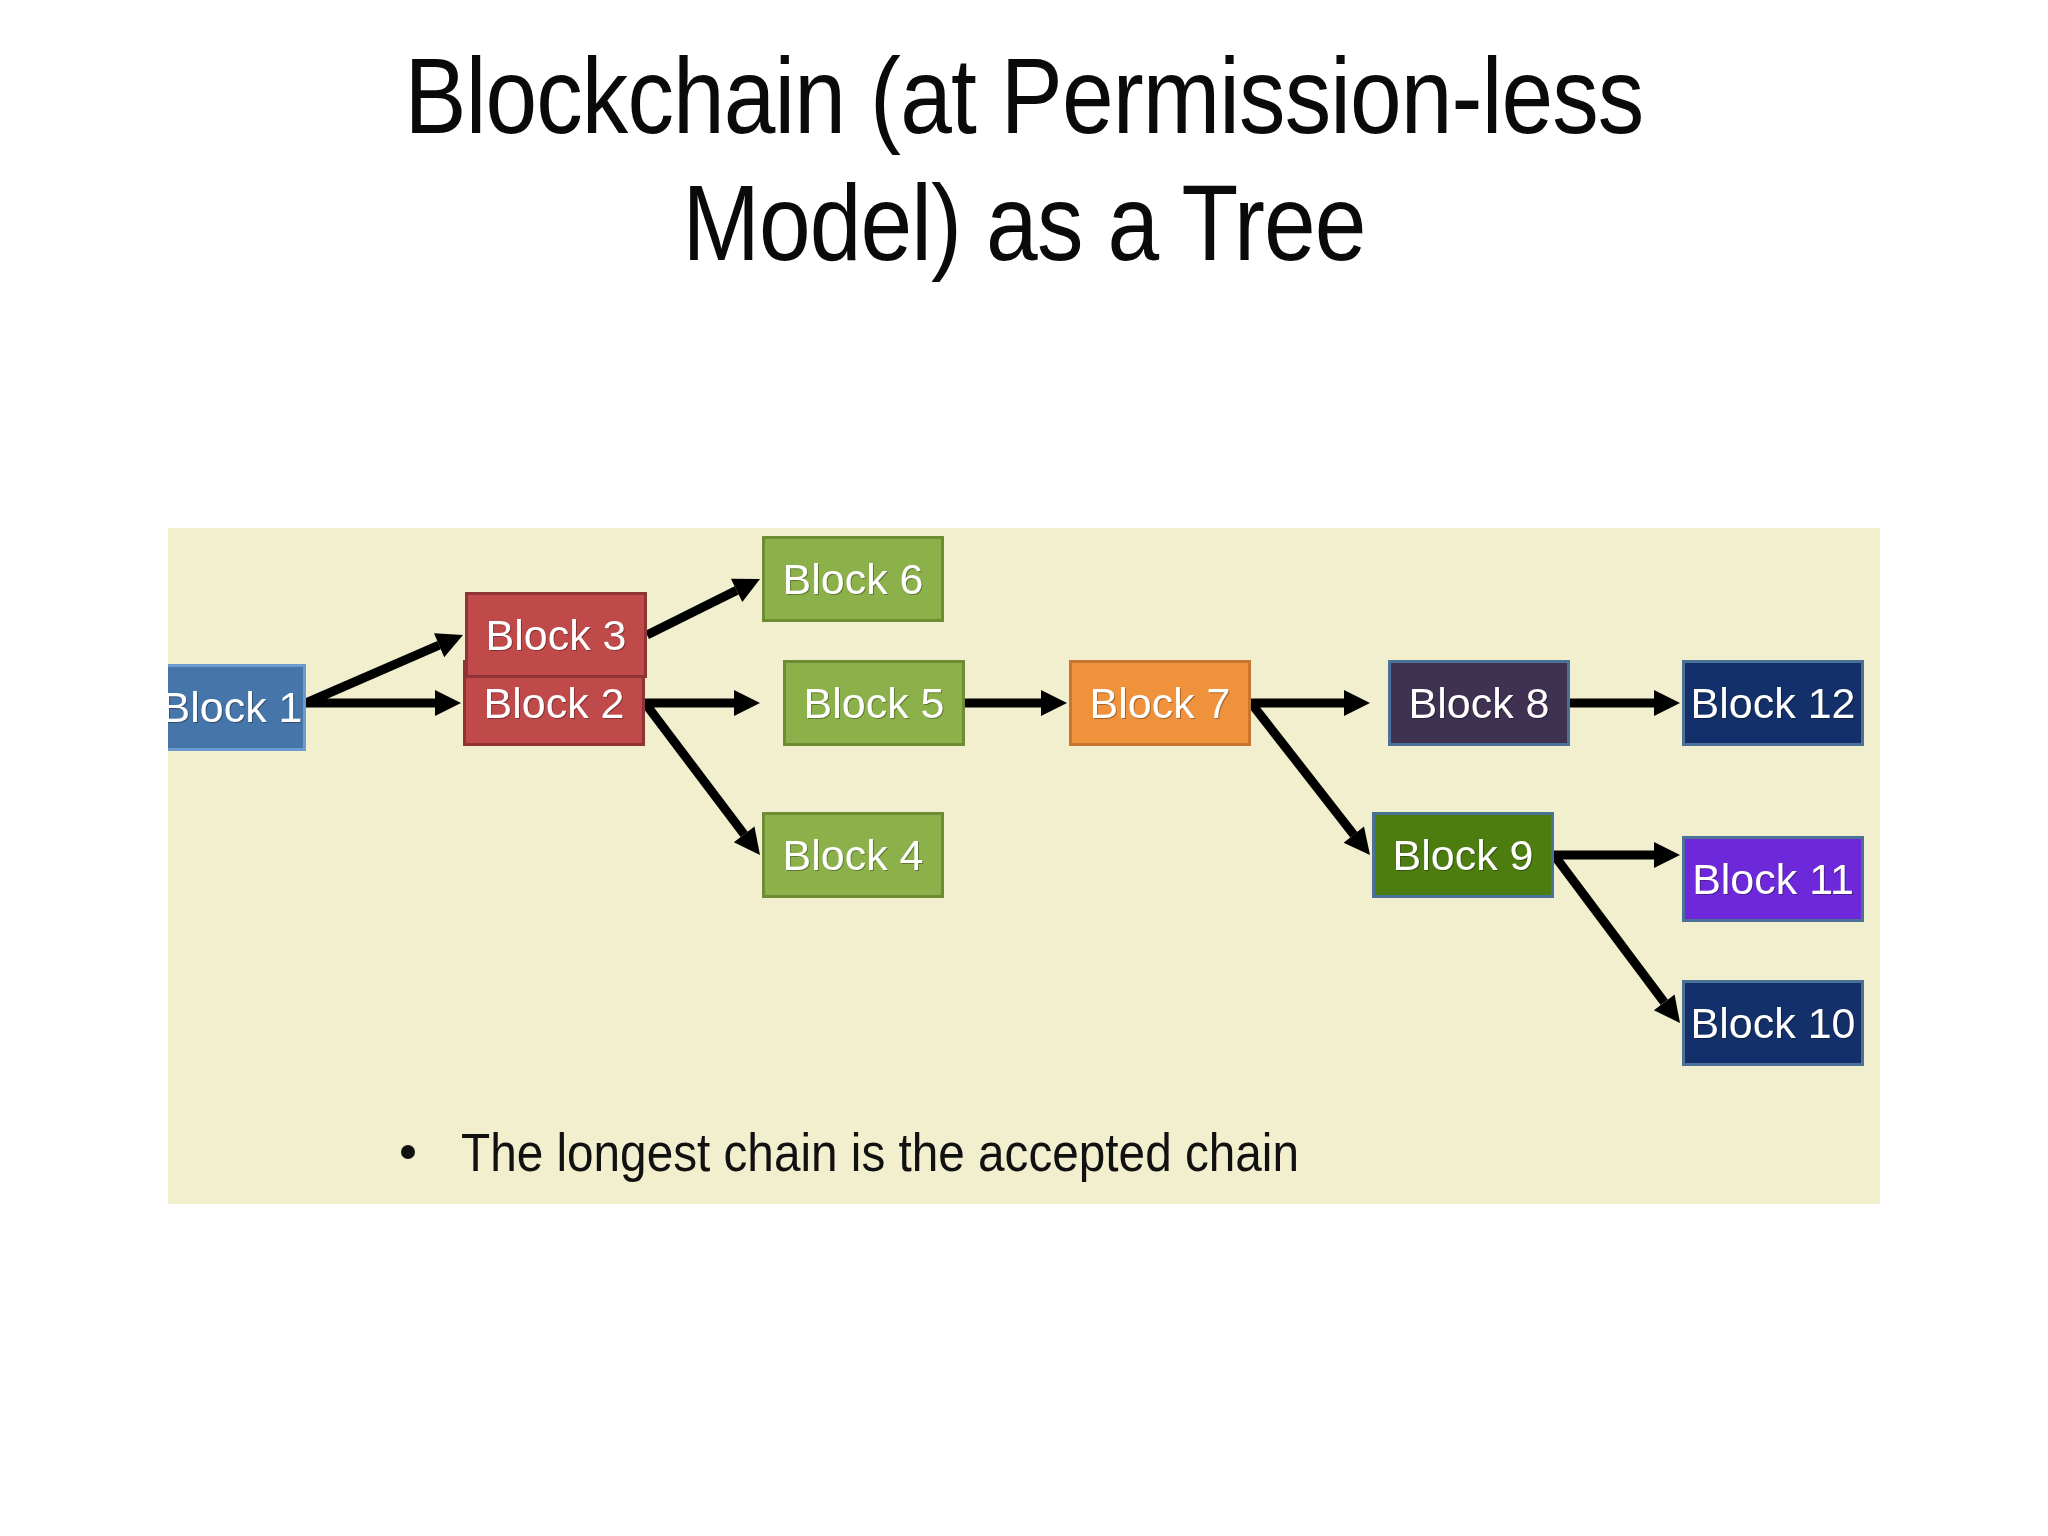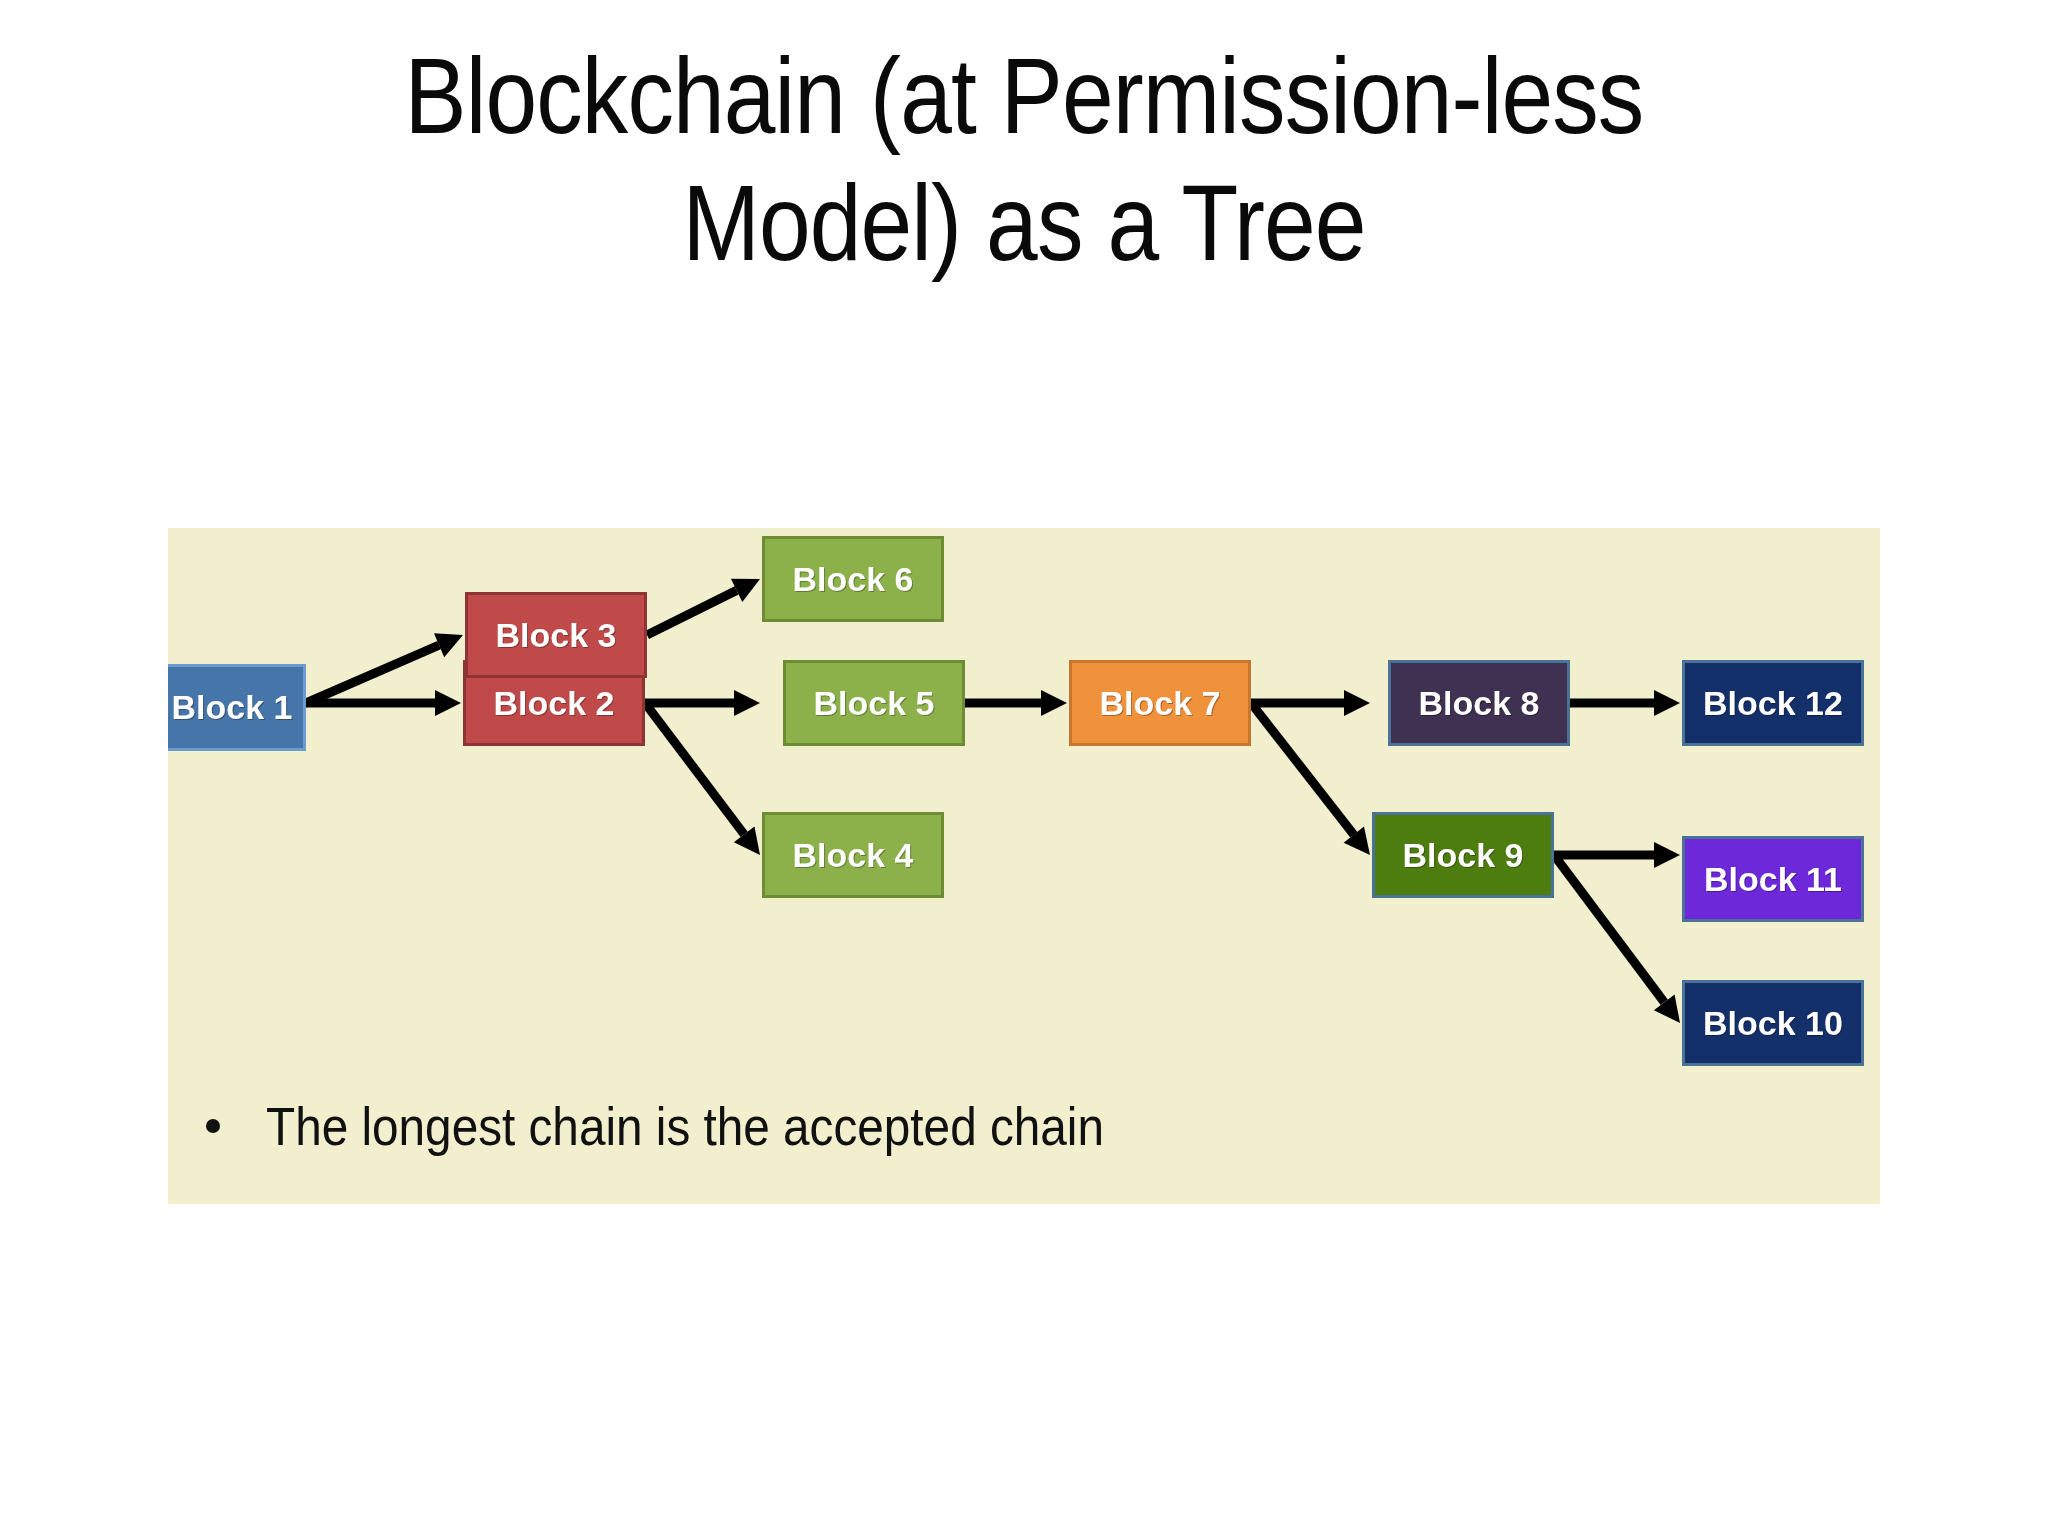--- a/index.html
+++ b/index.html
@@ -46,22 +46,22 @@
   }
 
   
   .block {
     position: absolute;
     box-sizing: border-box;
     display: flex;
     align-items: center;
     justify-content: center;
     font-family: "Liberation Sans", sans-serif;
-    font-weight: bold;
-    font-size: 34px;
+    font-weight: normal;
+    font-size: 43px;
     color: #ffffff;
     text-shadow: 1px 1px 0 rgba(0,0,0,0.32);
     white-space: nowrap;
     letter-spacing: 0px;
     z-index: 3;
   }
 
   
   #edges-layer {
     position: absolute;
@@ -70,26 +70,27 @@
     width: 1712px;
     height: 676px;
     z-index: 2;
     pointer-events: none;
   }
 
   
   #bullet-row {
     position: absolute;
     left: 20px;
-    top: 558px;
+    top: 584px;
     width: 1400px;
     height: 80px;
     display: flex;
     align-items: center;
     z-index: 4;
+    justify-content: center;
   }
   #bullet-dot {
     width: 14px;
     height: 14px;
     border-radius: 50%;
     background: #111111;
     margin-left: 18px;
     margin-right: 46px;
     flex: 0 0 auto;
   }

